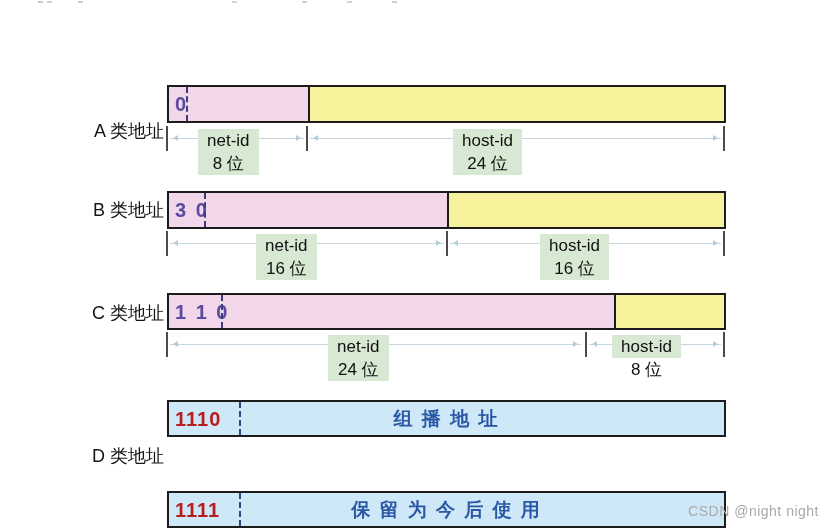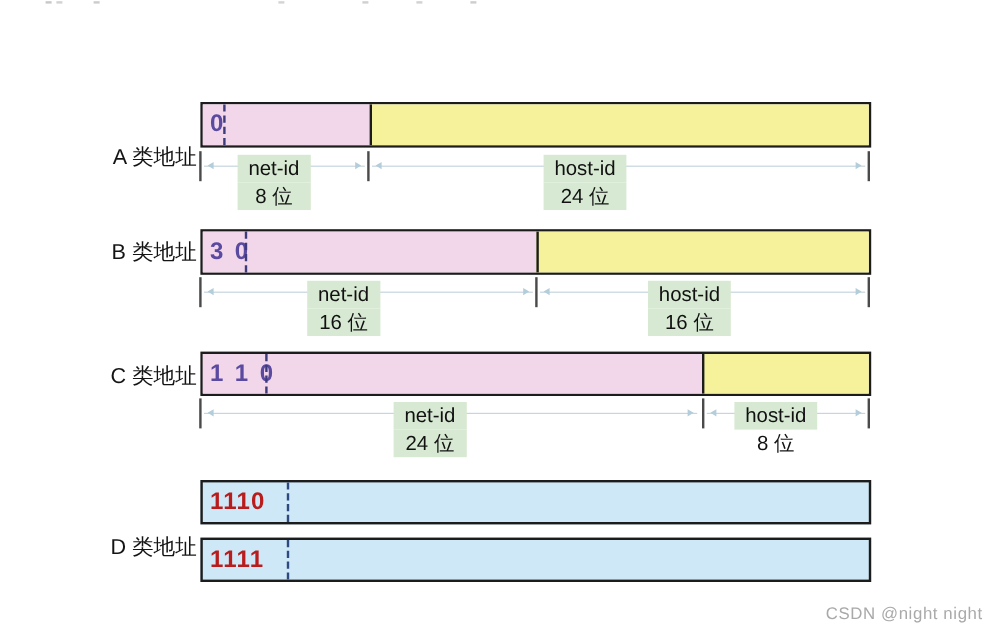--- a/index.html
+++ b/index.html
@@ -22,25 +22,25 @@
   }
   .lbl-a{top:119px;} .lbl-b{top:182px;margin-top:16px;} .lbl-c{top:301px;text-align:right;} .lbl-d{top:408px;margin-top:36px;} .lbl-e{top:480px;}
   .bar{
     position:absolute;left:167px;width:555px;border:2px solid #1c1c1c;
     display:flex;background:#ffffff;
   }
   .bar-a{top:85px;height:34px;}
   .bar-b{top:191px;height:34px;}
   .bar-c{top:293px;height:33px;}
   .bar-d{top:400px;height:33px;background:#cfe8f7;}
-  .bar-e{top:448px;height:33px;background:#cfe8f7;}
+  .bar-e{top:491px;height:33px;background:#cfe8f7;}
   .seg{position:relative;height:100%;}
   .seg.pink{background:#f2d6ea;}
   .seg.yellow{background:#f6f29c;border-left:2px solid #1c1c1c;flex:1;}
-  .w25{width:25%;} .w50{width:50%;} .w75{width:75%;}
+  .w25{width:25%;} .w50{width:50%;} .w75{width:75%;padding-left:29px;}
   .bits{
     position:absolute;left:6px;top:50%;transform:translateY(-50%);
     font-size:20px;font-weight:bold;color:#5a4aa0;letter-spacing:2px;white-space:pre;
   }
   .bits-blue{color:#b91c1c;letter-spacing:1px;}
   .dash{position:absolute;top:0;bottom:0;width:0;border-left:2px dashed #3c3c7a;}
   .dash-blue{border-left-color:#2c4a80;}
   .bar-text{
     position:absolute;left:0;right:0;top:50%;transform:translateY(-50%);
     text-align:center;color:#2b57a7;font-size:19px;font-weight:bold;letter-spacing:2px;white-space:pre;
@@ -135,22 +135,24 @@
   </div>
   <div class="glabel" style="left:612px;top:335px">
     <span class="gl-line">host-id</span>
     <span class="gl-line nobg">8 位</span>
   </div>
 
   <div class="row-label lbl-d">D 类地址</div>
   <div class="bar bar-d">
     <span class="bits bits-blue">1110</span>
     <span class="dash dash-blue" style="left:70px"></span>
+    <span class="bar-text">组 播 地 址</span>
   </div>
 
   <div class="bar bar-e">
     <span class="bits bits-blue">1111</span>
     <span class="dash dash-blue" style="left:70px"></span>
+    <span class="bar-text">保 留 为 今 后 使 用</span>
   </div>
 
   <div class="watermark">CSDN @night night</div>
 
 </div>
 
 </body></html>

